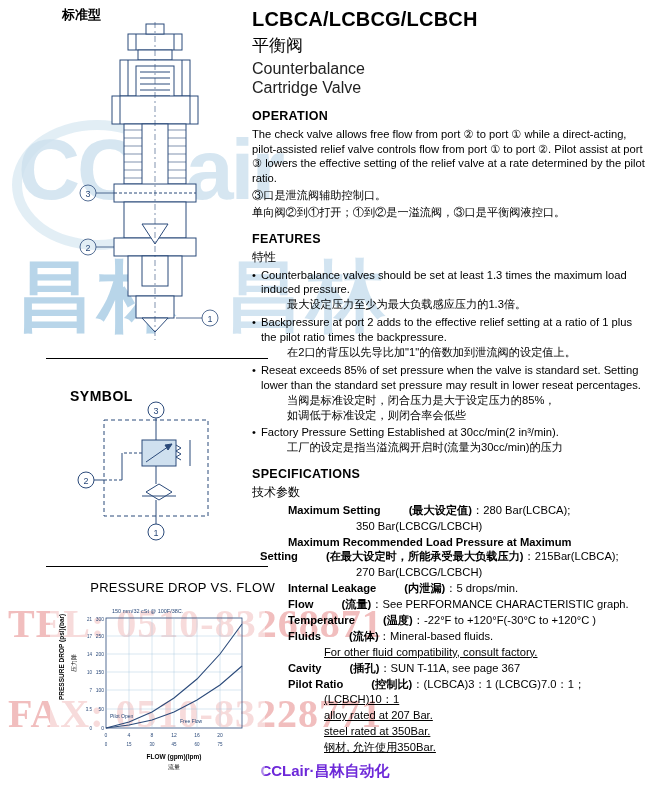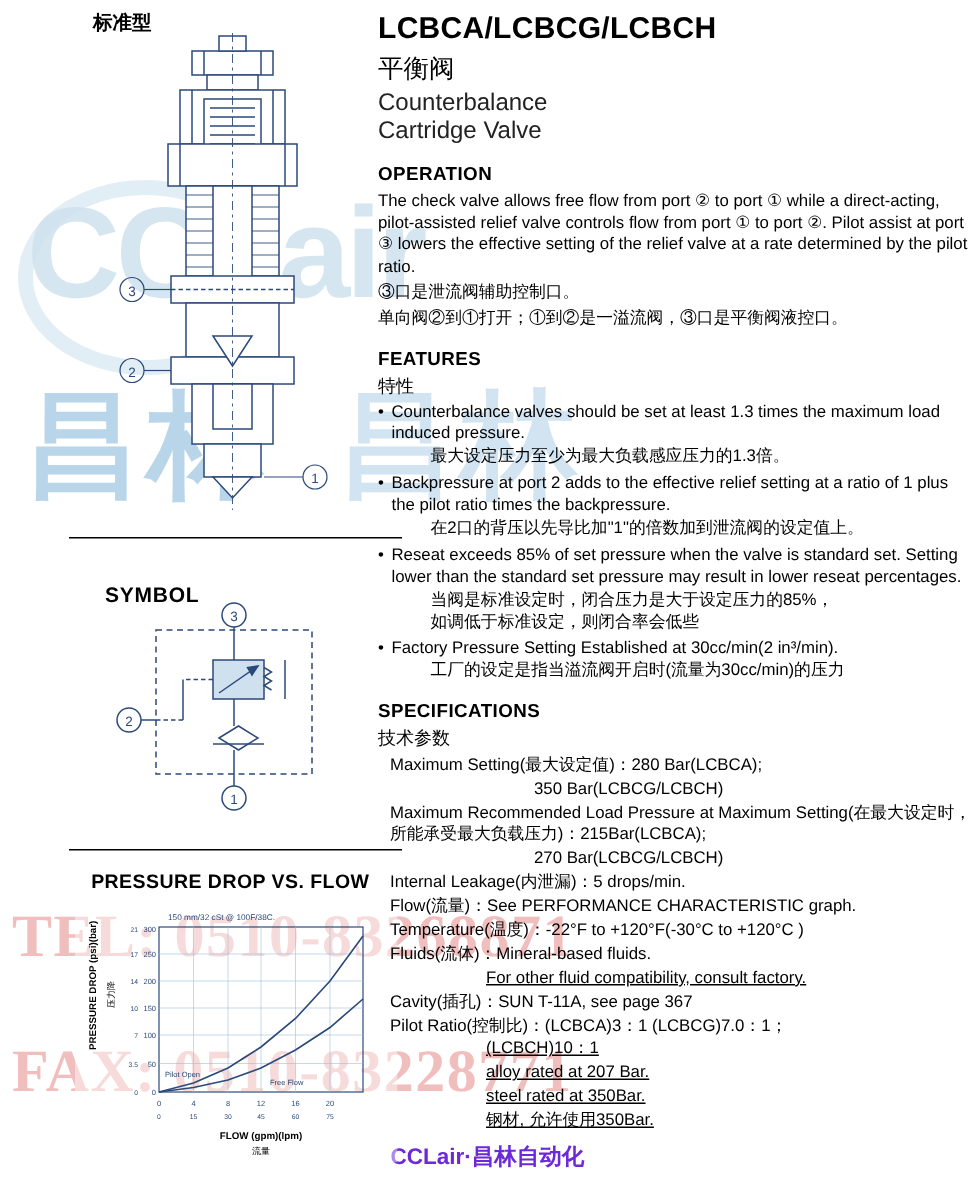--- a/index.html
+++ b/index.html
@@ -55,38 +55,38 @@
 
   
   .left{position:absolute;left:0;top:0;width:243px;height:790px;margin-left:32px;}
   .std-label{position:absolute;left:30px;top:6px;font-size:13px;font-weight:bold;}
   .hr{position:absolute;background:#000;height:1px;}
 
   .drawing{position:absolute;left:18px;top:22px;width:210px;height:320px;}
   .symbol-title{position:absolute;left:38px;top:388px;font-size:14px;font-weight:bold;letter-spacing:.5px;}
   .symbol-box{position:absolute;left:24px;top:400px;width:200px;height:150px;}
 
-  .chart-title{position:absolute;left:0;top:580px;width:243px;text-align:center;
-    font-size:13px;font-weight:bold;letter-spacing:.3px;}
+  .chart-title{position:absolute;left:0;top:580px;width:243px;text-align:right;
+    font-size:13px;font-weight:normal;letter-spacing:.3px;}
   .chart-box{position:absolute;left:18px;top:600px;width:215px;height:175px;}
 
   
   .right{position:absolute;left:252px;top:0;width:398px;height:642px;font-size:11.2px;line-height:1.33;}
   .title-main{font-size:20px;font-weight:bold;letter-spacing:.2px;margin:6px 0 2px 0;}
   .title-cn{font-size:17px;margin:2px 0 3px 0;}
   .title-sub{font-size:16px;color:#222;line-height:1.15;}
   .sect{font-size:12.5px;font-weight:bold;margin-top:11px;margin-bottom:2px;letter-spacing:.3px;}
   .sect-cn{font-size:12px;margin-bottom:2px;}
   p{margin:0 0 2px 0;}
   ul.feat{margin:2px 0 0 0;padding:0;list-style:none;}
   ul.feat li{position:relative;padding-left:9px;margin-bottom:3px;}
   ul.feat li:before{content:"\2022";position:absolute;left:0;top:0;}
   .cn-ind{margin-left:26px;}
   .spec-row{margin-bottom:1px;}
-  .spec-lbl{font-weight:normal;}
+  .spec-lbl{font-weight:bold;margin-left:28px;}
   .spec-ind2{margin-left:96px;}
   .spec-ind3{margin-left:64px;text-decoration:underline;}
   .specs-body{margin-left:8px;}
 </style>
 </head>
 <body>
 
 <div class="page">
 
   <div class="wm-oval"></div>

